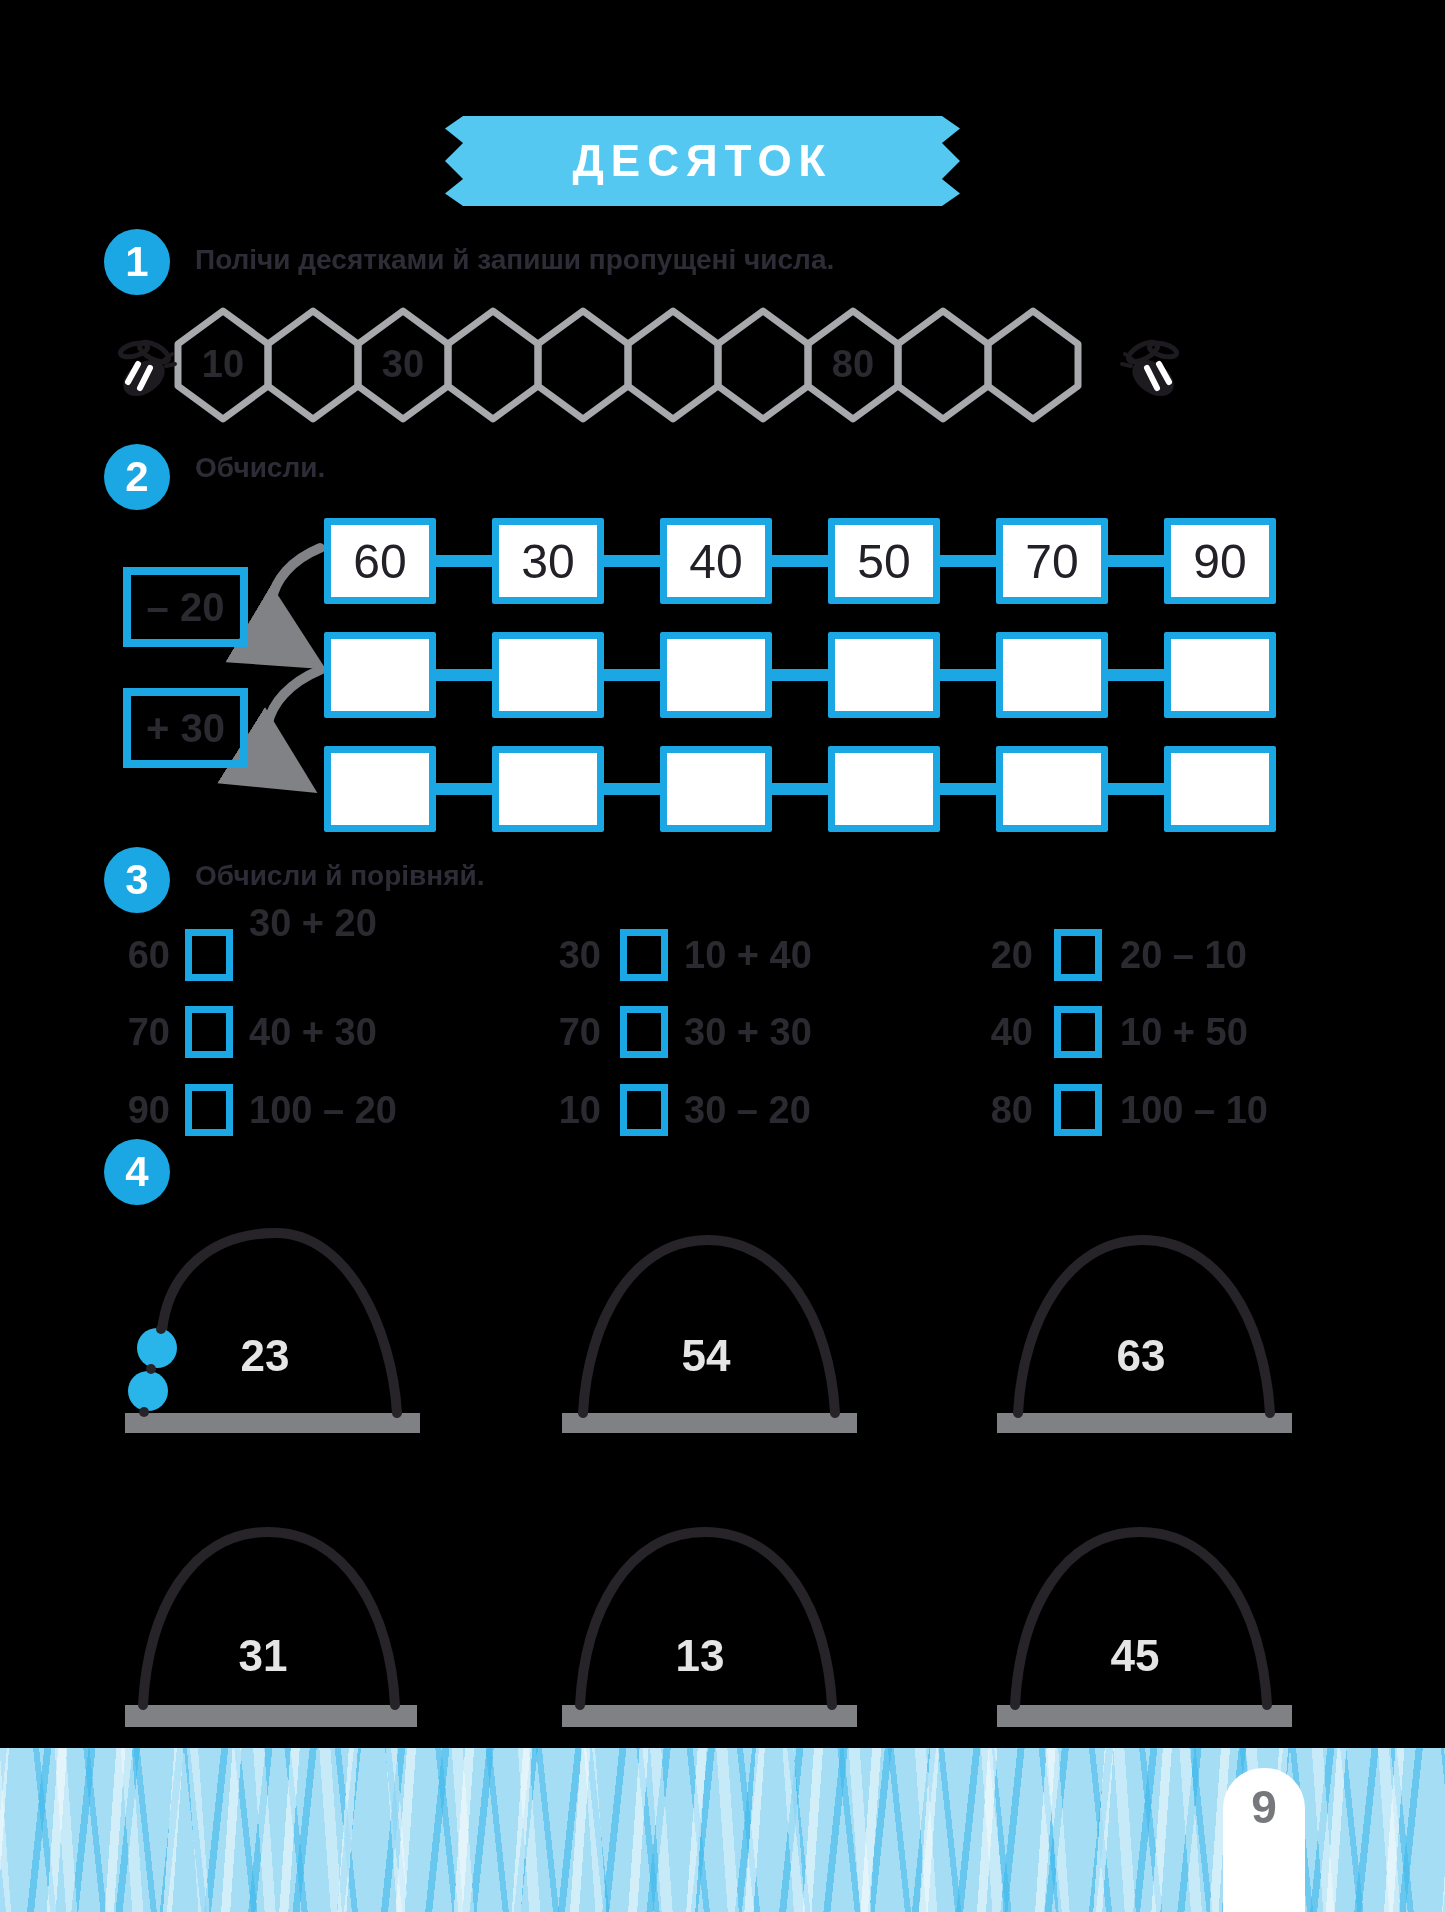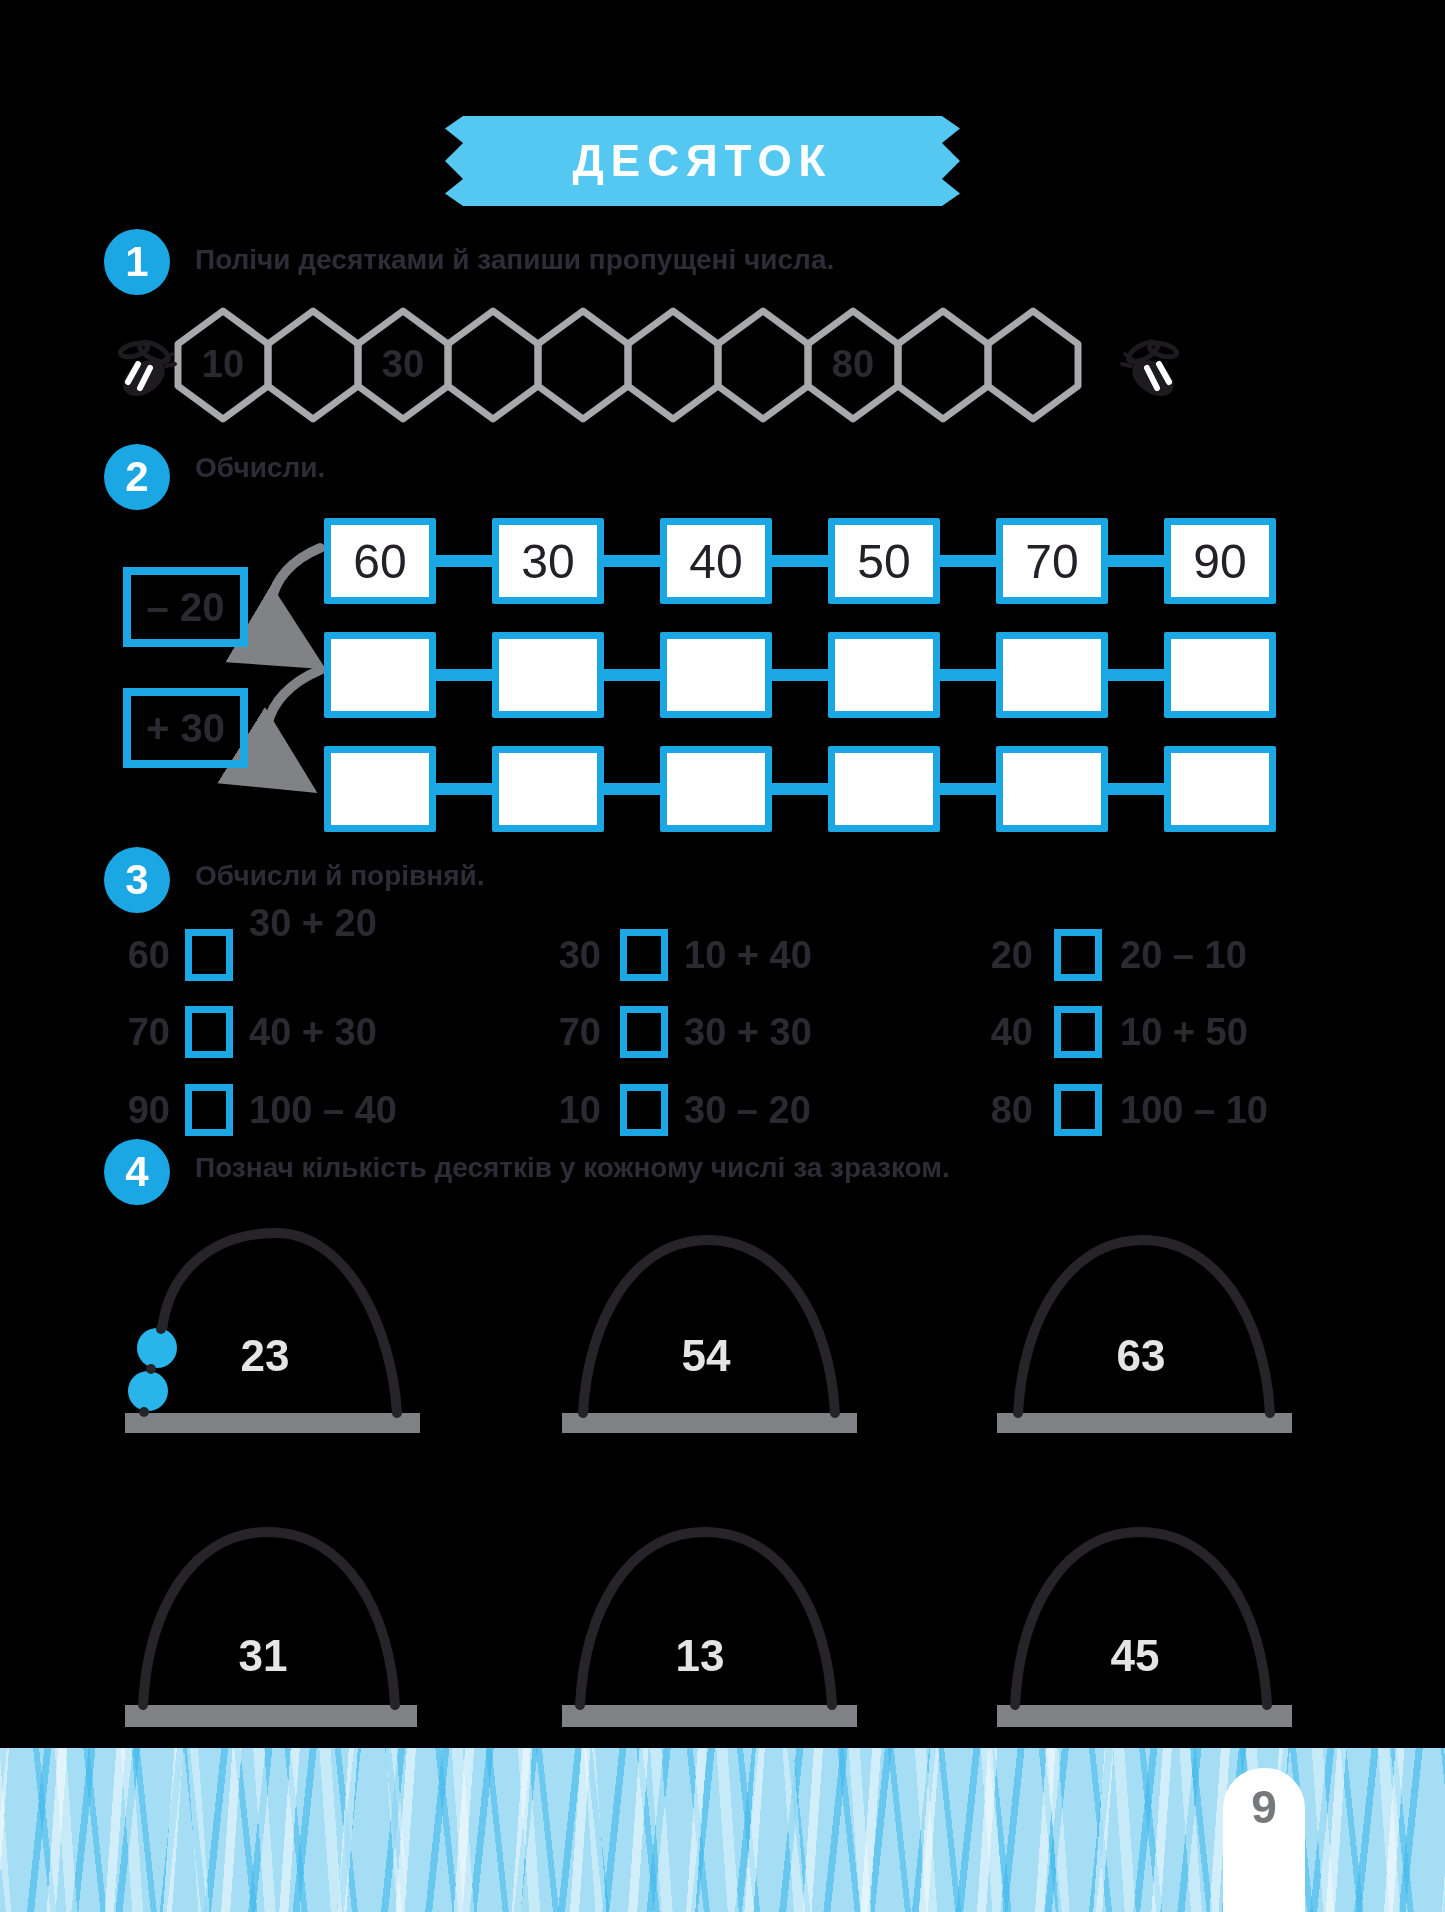--- a/index.html
+++ b/index.html
@@ -67,21 +67,20 @@
   <div class="heading" style="left:195px;top:452px;">Обчисли.</div>
 
   <div class="badge" style="left:104px;top:847px;">
     <span>3</span>
     </div>
   <div class="heading" style="left:195px;top:860px;">Обчисли й порівняй.</div>
 
   <div class="badge" style="left:104px;top:1139px;">
     <span>4</span>
     </div>
-  <div class="heading" style="left:195px;top:1152px;">Познач кількість десятків у кожному числі за зразком.</div>
 
   <svg class="overlay" width="1445" height="1912" viewBox="0 0 1445 1912">
     <defs>
       <marker id="ah" markerWidth="9" markerHeight="9" refX="6" refY="4.5" orient="auto">
         <path d="M0 0 L9 4.5 L0 9 Z" fill="#808285"></path>
       </marker>
     </defs>
 
     <g stroke="#a7a9ac" stroke-width="7" fill="none" stroke-linejoin="round">
       <polygon points="223,311 268,344 268,386 223,419 178,386 178,344"></polygon>
@@ -198,21 +197,21 @@
   <div class="conn" style="left:1108px;top:783px;"></div>
 
   <div class="cmpnum" style="left:80px;top:930px;">60</div>
   <div class="cmpbox" style="left:185px;top:929px;"></div>
   <div class="cmpexpr" style="left:249px;top:898px;">30 + 20</div>
   <div class="cmpnum" style="left:80px;top:1007px;">70</div>
   <div class="cmpbox" style="left:185px;top:1006px;"></div>
   <div class="cmpexpr" style="left:249px;top:1007px;">40 + 30</div>
   <div class="cmpnum" style="left:80px;top:1085px;">90</div>
   <div class="cmpbox" style="left:185px;top:1084px;"></div>
-  <div class="cmpexpr" style="left:249px;top:1085px;">100 – 40</div>
+  <div class="cmpexpr" style="left:249px;top:1085px;">100 – 20</div>
 
   <div class="cmpnum" style="left:511px;top:930px;">30</div>
   <div class="cmpbox" style="left:620px;top:929px;"></div>
   <div class="cmpexpr" style="left:684px;top:930px;">10 + 40</div>
   <div class="cmpnum" style="left:511px;top:1007px;">70</div>
   <div class="cmpbox" style="left:620px;top:1006px;"></div>
   <div class="cmpexpr" style="left:684px;top:1007px;">30 + 30</div>
   <div class="cmpnum" style="left:511px;top:1085px;">10</div>
   <div class="cmpbox" style="left:620px;top:1084px;"></div>
   <div class="cmpexpr" style="left:684px;top:1085px;">30 – 20</div>

